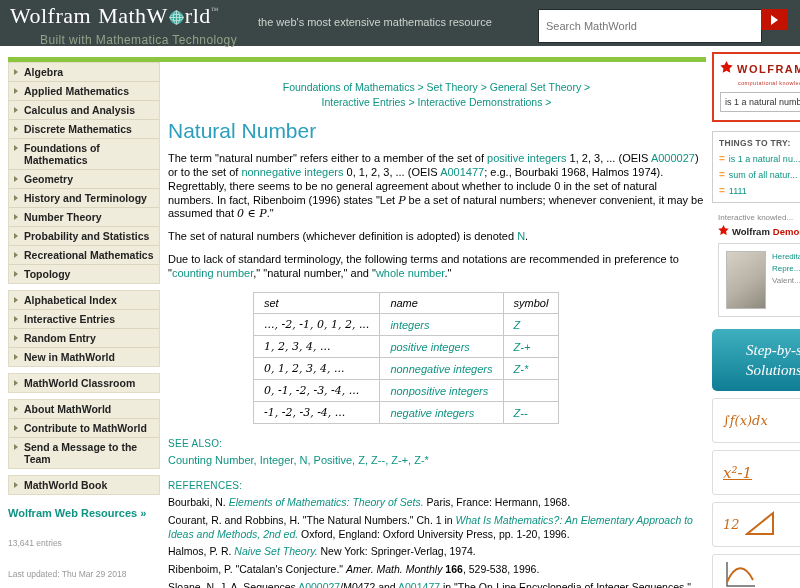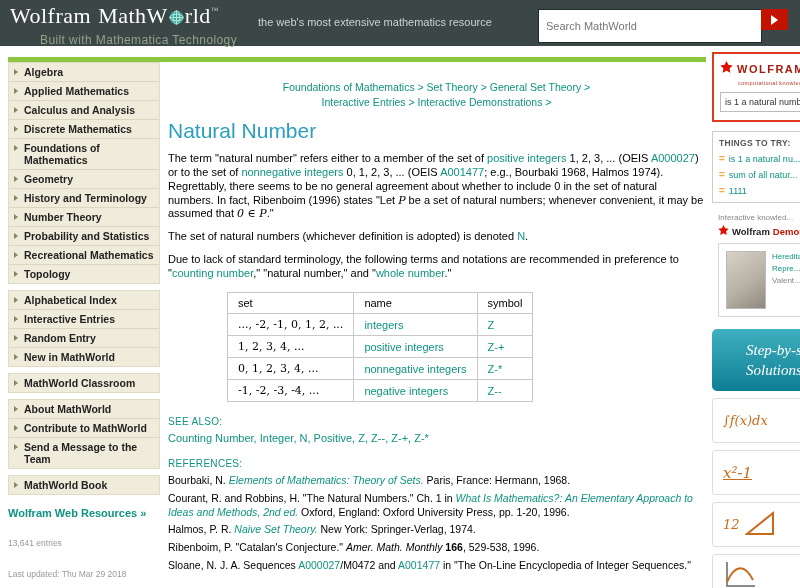--- a/index.html
+++ b/index.html
@@ -37,21 +37,21 @@
   .breadcrumbs { font-size:10.5px; line-height:1.4;text-align:center; }
   .bc-item { color:#0f9383; cursor:pointer; }
   .bc-item::after { content:" > "; }
   .page-title { margin-top:10px; font-size:21px; font-weight:400; color:#2b9fbc; }
   .para { margin-top:9px; font-size:11px; line-height:1.25; color:#000; }
   .lnk { color:#0f9383; cursor:pointer; }
   .it { font-style:italic; }
   .bd { font-weight:bold; }
   .math { font-family:"DejaVu Serif", serif; font-style:italic; }
 
-  .num-table { border-collapse:collapse; margin:12px 0 0 59px; font-size:11px; }
+  .num-table { border-collapse:collapse; margin:12px 0 0 85px; font-size:11px;font-style:italic; }
   .num-table th, .num-table td { border:1px solid #c8c8c8; padding:4px 10px; text-align:left; font-weight:normal; background:#fff; }
   .cell-set { font-family:"DejaVu Serif", serif; font-size:11px; white-space:nowrap; }
 
   .section-head { margin-top:14px; font-size:10px; font-weight:normal; color:#0f9383; letter-spacing:.3px; }
   .see-also { margin-top:5px; font-size:11px; }
   .sa-link { color:#0f9383; cursor:pointer; }
   .sa-link:not(:last-child)::after { content:", "; }
   .refs { margin-top:5px; font-size:10.5px; line-height:1.3; }
   .ref { margin-bottom:4px; }
 
@@ -184,20 +184,25 @@
         </tr>
         <tr>
           <td class="cell-set">1, 2, 3, 4, ...</td>
           <td><span class="lnk">positive integers</span></td>
           <td><span class="lnk">Z-+</span></td>
         </tr>
         <tr>
           <td class="cell-set">0, 1, 2, 3, 4, ...</td>
           <td><span class="lnk">nonnegative integers</span></td>
           <td><span class="lnk">Z-*</span></td>
+        </tr>
+        <tr>
+          <td class="cell-set">0, -1, -2, -3, -4, ...</td>
+          <td><span class="lnk">nonpositive integers</span></td>
+          <td><span class="lnk"></span></td>
         </tr>
         <tr>
           <td class="cell-set">-1, -2, -3, -4, ...</td>
           <td><span class="lnk">negative integers</span></td>
           <td><span class="lnk">Z--</span></td>
         </tr>
       </tbody>
     </table>
 
     <div class="section-head">SEE ALSO:</div>

